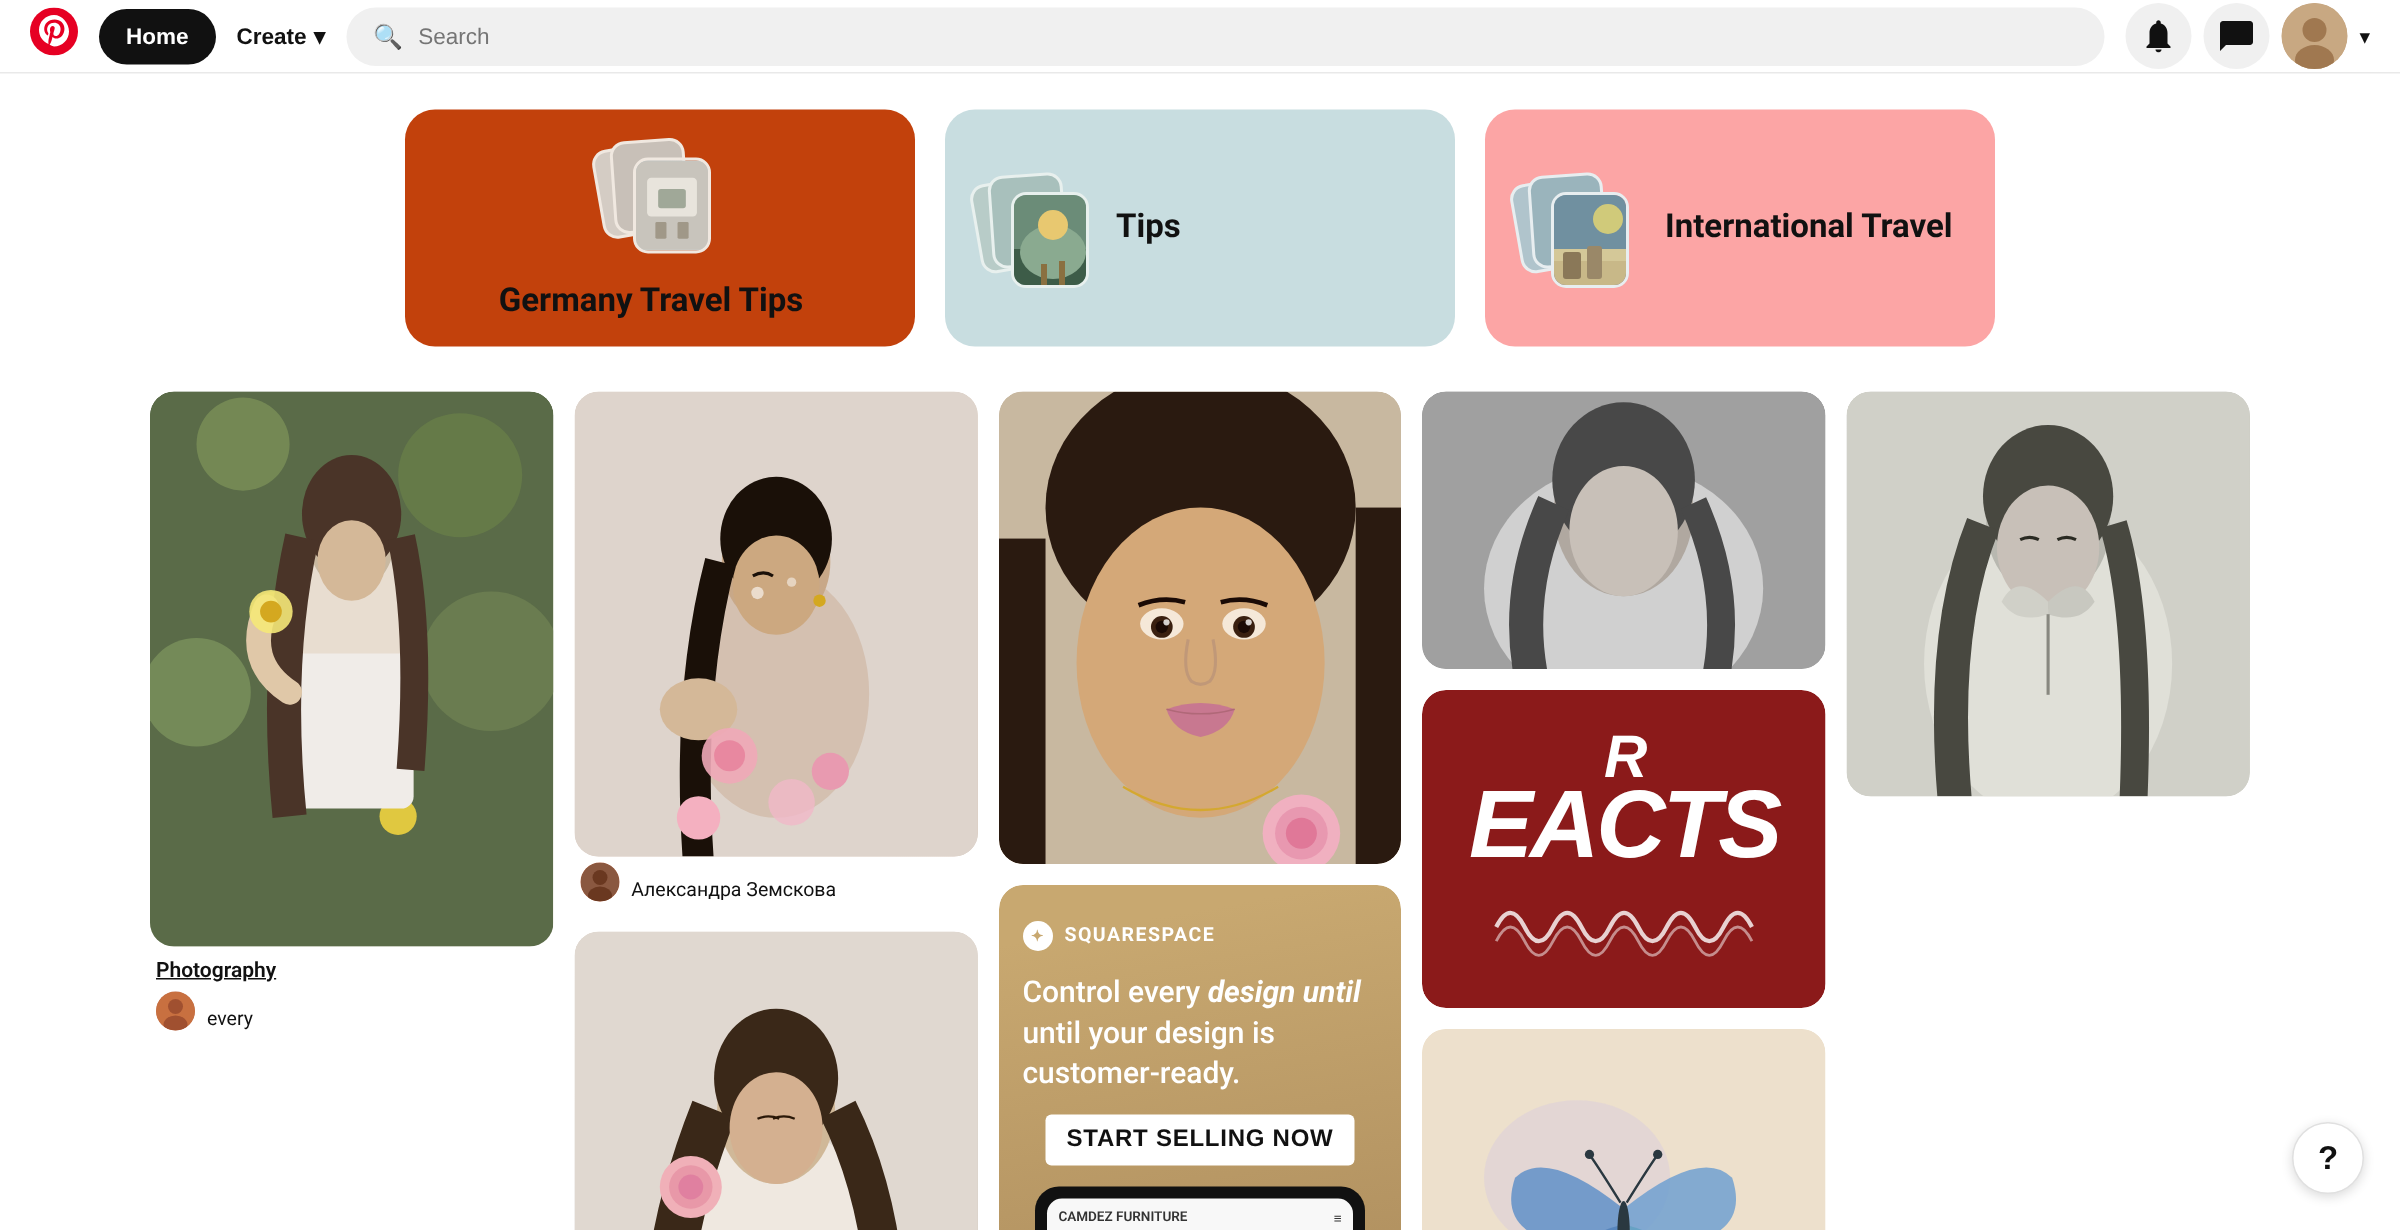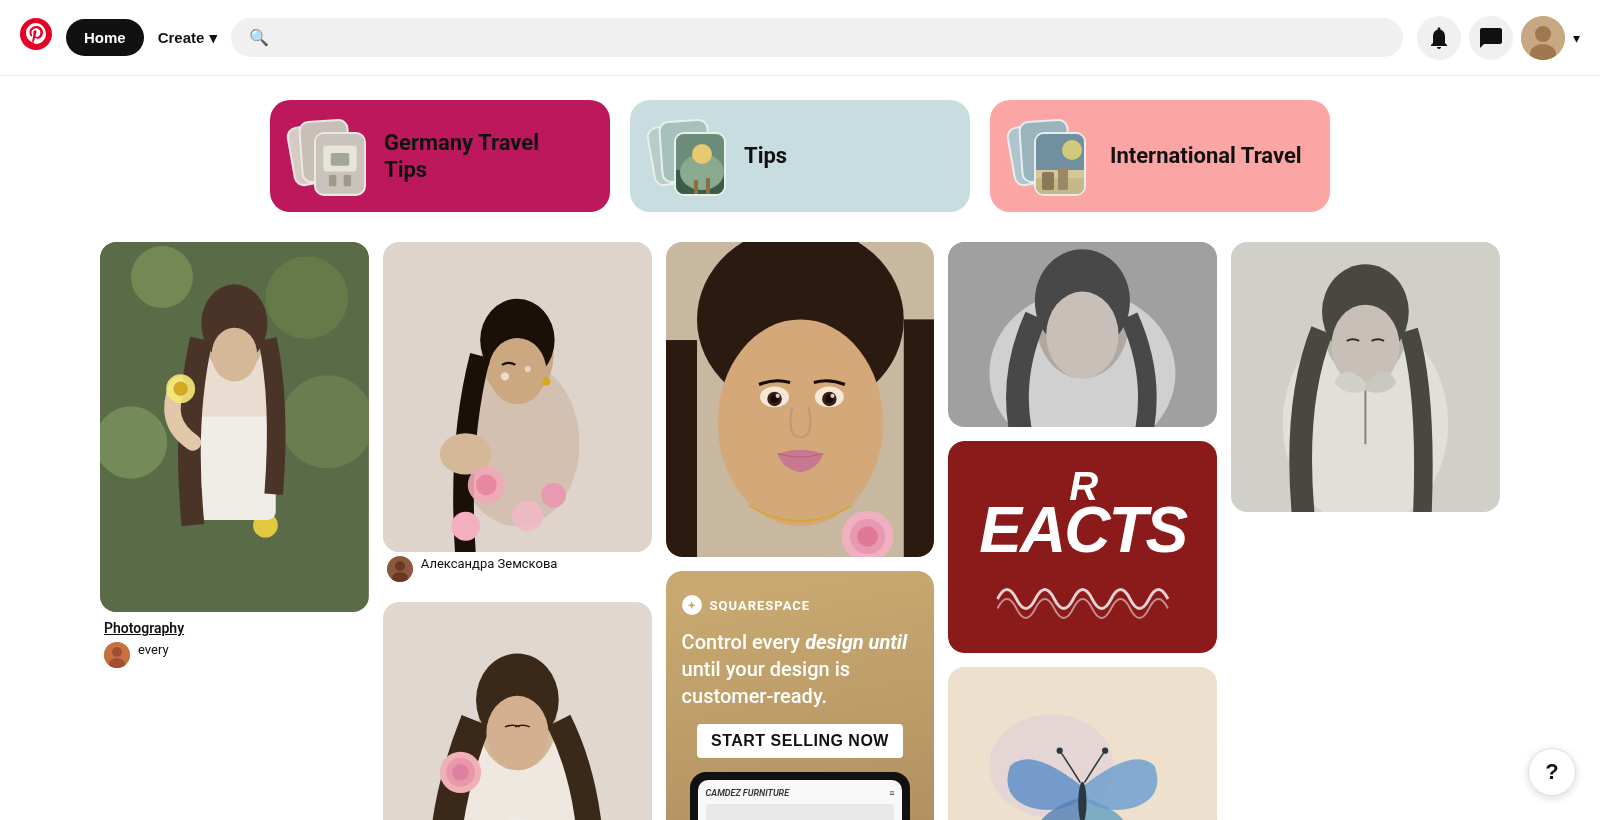--- a/index.html
+++ b/index.html
@@ -9,21 +9,21 @@
     .header {
       display: flex;
       align-items: center;
       padding: 10px 20px;
       gap: 14px;
       border-bottom: 1px solid #e9e9e9;
       background: #fff;
       position: sticky;
       top: 0;
       z-index: 100;
-      height: 76px;
+      height: 49px;
     }
     .pinterest-logo {
       color: #e60023;
       font-size: 28px;
       flex-shrink: 0;
     }
     .home-btn {
       background: #111;
       color: #fff;
       border: none;
@@ -149,21 +149,21 @@
     }
     .pin-label {
       padding: 8px 4px 2px;
       font-size: 14px;
       font-weight: 600;
       color: #111;
       text-decoration: underline;
     }
     .pin-user {
       display: flex;
-      align-items: flex-start;
+      align-items: flex-end;
       gap: 8px;
       padding: 4px 4px 6px;
     }
     .pin-user-avatar {
       width: 26px;
       height: 26px;
       border-radius: 50%;
       background: #c67b5c;
       display: flex;
       align-items: center;
@@ -172,21 +172,21 @@
       color: #fff;
       overflow: hidden;
       flex-shrink: 0;
     }
     .pin-user-name {
       font-size: 13px;
       color: #111;
     }
 
     
-    .board-germany { background: #be185d; }
+    .board-germany { background: #c2410c; flex-direction: column; }
     .board-blog { background: #c8dde0; }
     .board-international { background: #fca5a5; gap: 24px; }
 
     
     .pin-img-block {
       width: 100%;
       border-radius: 16px;
       display: block;
       position: relative;
       overflow: hidden;
@@ -291,20 +291,21 @@
       <path d="M16 5C10.477 5 6 9.477 6 15c0 4.236 2.636 7.855 6.356 9.312-.088-.791-.167-2.005.035-2.868.181-.78 1.207-5.119 1.207-5.119s-.308-.617-.308-1.531c0-1.435.833-2.508 1.868-2.508.881 0 1.308.661 1.308 1.455 0 .887-.565 2.213-.857 3.44-.244 1.029.515 1.866 1.527 1.866 1.832 0 3.241-1.931 3.241-4.716 0-2.467-1.773-4.192-4.305-4.192-2.932 0-4.653 2.199-4.653 4.472 0 .885.34 1.834.765 2.351.084.102.096.191.071.295-.078.324-.251 1.029-.285 1.173-.046.19-.153.23-.352.138-1.318-.614-2.142-2.543-2.142-4.093 0-3.332 2.42-6.394 6.977-6.394 3.663 0 6.511 2.61 6.511 6.099 0 3.641-2.295 6.568-5.481 6.568-1.071 0-2.078-.557-2.423-1.213l-.658 2.457c-.239.918-.882 2.068-1.313 2.768A10 10 0 0016 26c5.523 0 10-4.477 10-10S21.523 5 16 5z" fill="white"></path>
     </svg>
   </span>
   <button class="home-btn">Home</button>
   <button class="create-btn">
     <span>Create</span>
     <span>▾</span>
   </button>
   <div class="search-bar">
     <span class="search-icon">🔍</span>
+    <input class="search-input" type="text" placeholder="Search" style="">
   </div>
   <div class="header-icons">
     <button class="icon-btn">
       <svg width="20" height="22" viewBox="0 0 20 22" fill="none">
           <path d="M10 22c1.1 0 2-.9 2-2H8c0 1.1.9 2 2 2zm6-6V9c0-3.07-1.64-5.64-4.5-6.32V2c0-.83-.67-1.5-1.5-1.5S8.5 1.17 8.5 2v.68C5.63 3.36 4 5.92 4 9v7l-2 2v1h16v-1l-2-2z" fill="#111"></path>
         </svg>
     </button>
     <button class="icon-btn">
       <svg width="22" height="20" viewBox="0 0 22 20" fill="none">
           <path d="M20 0H2C.9 0 0 .9 0 2v18l4-4h16c1.1 0 2-.9 2-2V2c0-1.1-.9-2-2-2z" fill="#111"></path>
@@ -537,21 +538,21 @@
         <div class="sq-logo-icon">✦</div>
         <span class="sq-logo-text">SQUARESPACE</span>
       </div>
       <div class="sq-headline">
         <span>Control every </span><em>design until</em><span> until your design is customer-ready.</span>
       </div>
       <button class="sq-cta-btn">START SELLING NOW</button>
       <div class="sq-phone-mockup">
         <div class="sq-phone-screen">
           <div style="display:flex;justify-content:space-between;align-items:center;margin-bottom:6px;">
-            <span style="font-weight:600;font-size:9px;font-style:italic;">CAMDEZ FURNITURE</span>
+            <span style="font-weight:600;font-size:9px;">CAMDEZ FURNITURE</span>
             <span>≡</span>
           </div>
           <div class="sq-furniture-img">
             <svg width="80" height="60" viewBox="0 0 80 60">
                 <rect x="10" y="30" width="60" height="6" fill="#888"></rect>
                 <rect x="15" y="36" width="4" height="20" fill="#666"></rect>
                 <rect x="61" y="36" width="4" height="20" fill="#666"></rect>
                 <rect x="10" y="20" width="60" height="12" rx="2" fill="#aaa"></rect>
               </svg>
           </div>

